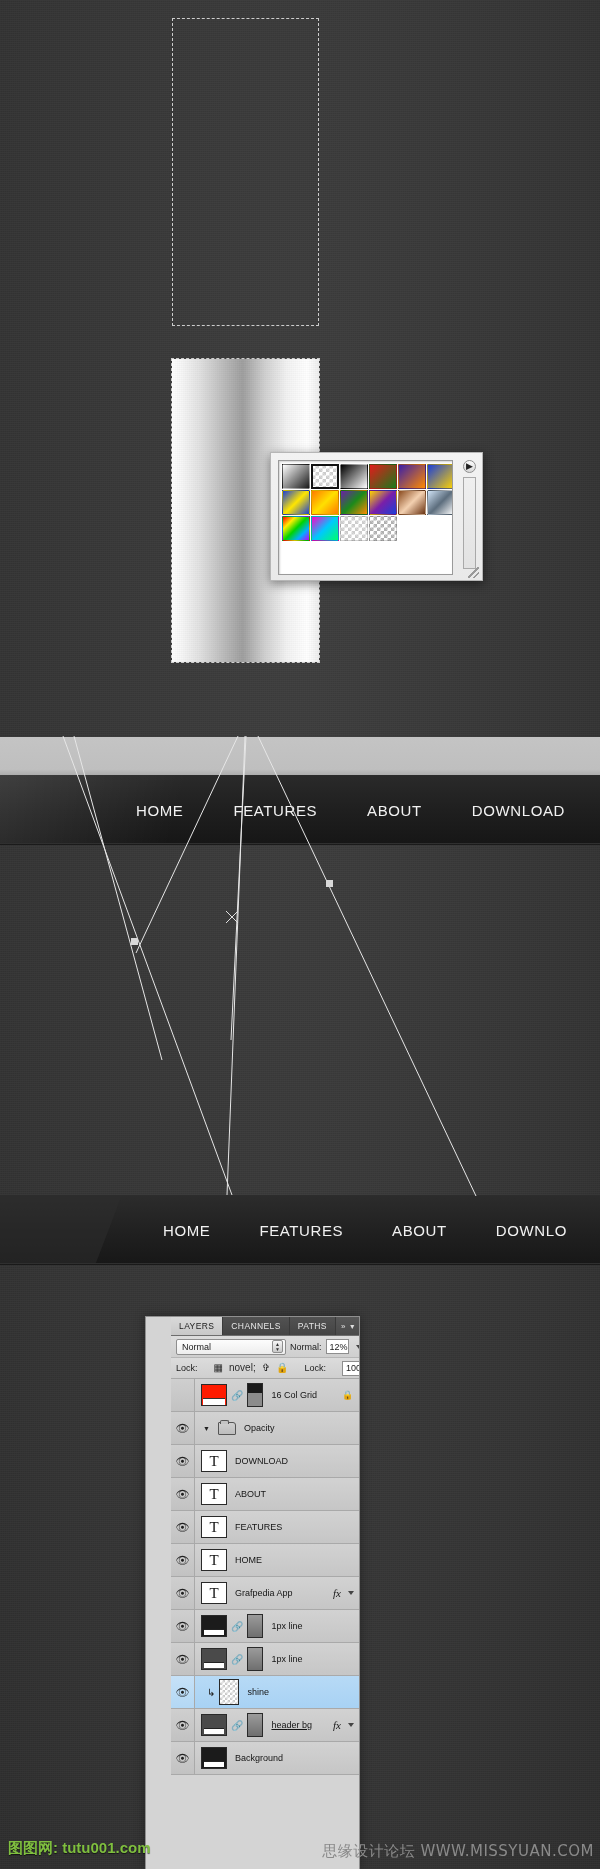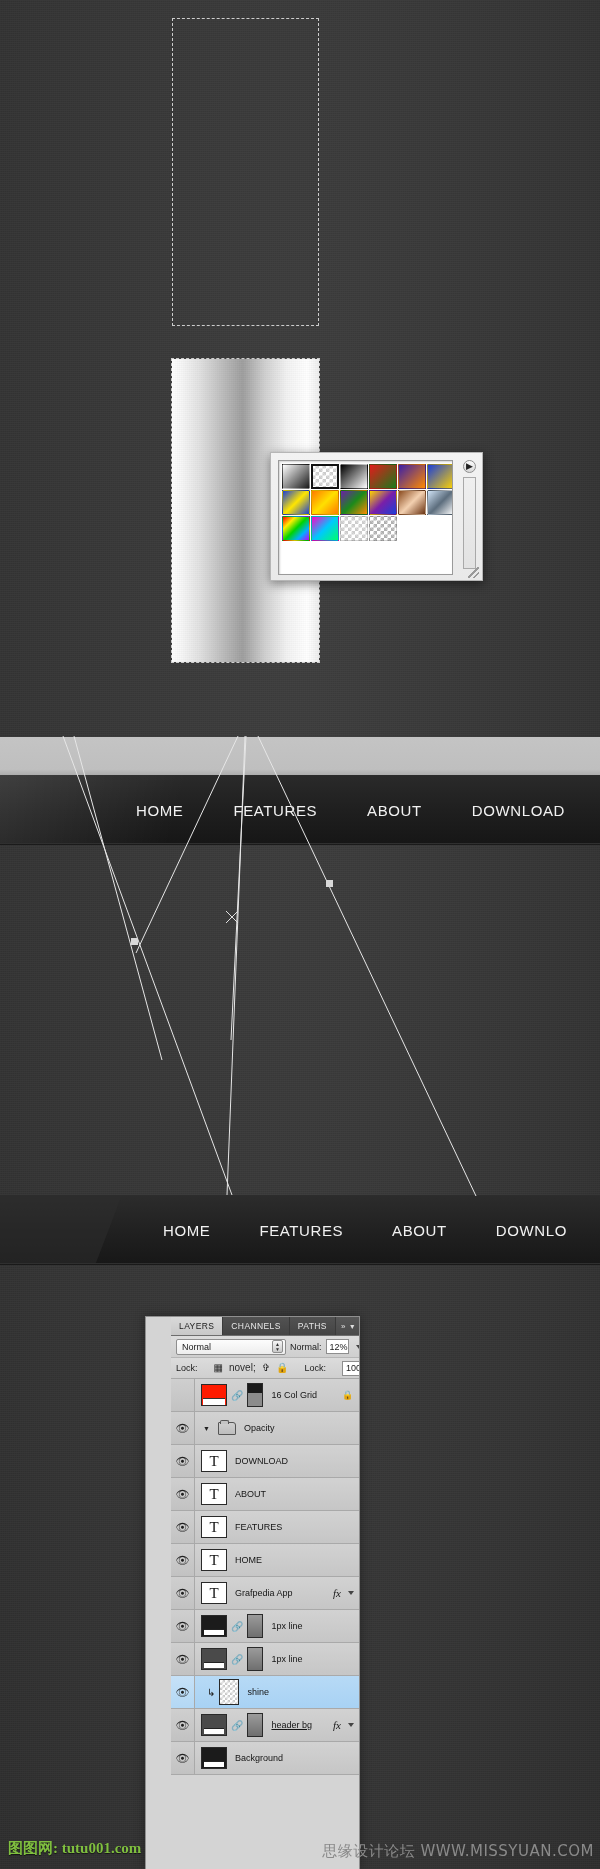--- a/index.html
+++ b/index.html
@@ -265,21 +265,21 @@
       linear-gradient(45deg,#c9c9c9 25%,transparent 25%,transparent 75%,#c9c9c9 75%),
       linear-gradient(45deg,#c9c9c9 25%,#fff 25%,#fff 75%,#c9c9c9 75%);
     background-size: 5px 5px; background-position: 0 0, 2.5px 2.5px;
     position: relative;
   }
 
   
   #wm-left {
     position: absolute; left: 8px; top: 1839px;
     color: #7fbf3f; font-size: 15px; font-weight: bold;
-    font-family: Liberation Serif, serif;
+    font-family: Liberation Sans, sans-serif;
     z-index: 8; text-shadow: 0 1px 1px rgba(0,0,0,.6);
   }
   #wm-right {
     position: absolute; right: 6px; top: 1842px;
     color: #8a8a8a; font-size: 15px;
     font-family: "DejaVu Sans", sans-serif;
     z-index: 8; letter-spacing: .5px;
   }
 </style>
 </head>

